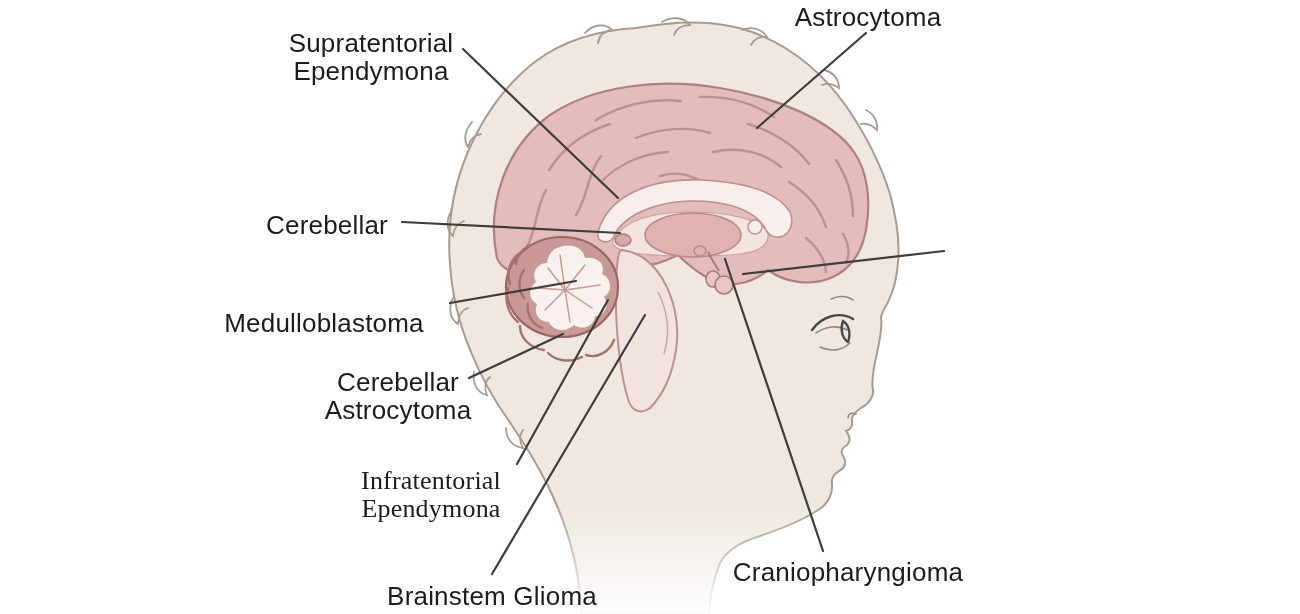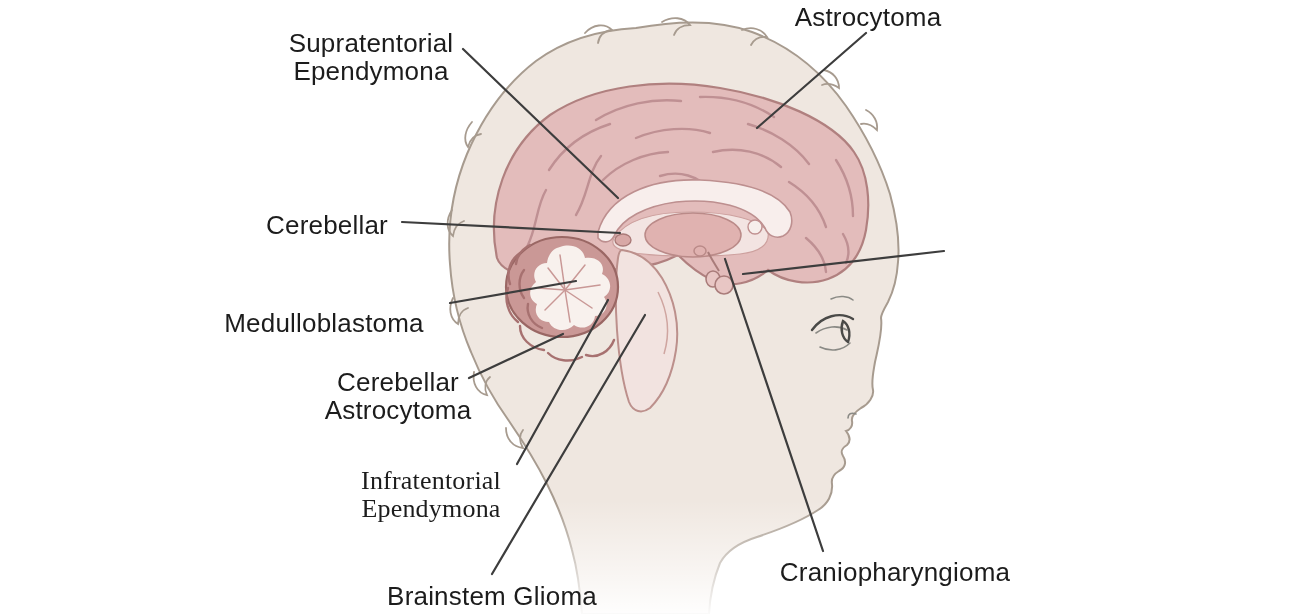--- a/index.html
+++ b/index.html
@@ -230,15 +230,15 @@
   <div class="lbl" style="left:371px;top:29px;">Supratentorial
 Ependymona</div>
   <div class="lbl" style="left:868px;top:3px;">Astrocytoma</div>
   <div class="lbl" style="left:327px;top:211px;">Cerebellar</div>
   <div class="lbl" style="left:324px;top:293px;margin-top:16px;">Medulloblastoma</div>
   <div class="lbl" style="left:398px;top:368px;">Cerebellar
 Astrocytoma</div>
   <div class="lbl" style="left:431px;top:467px;font-family:Liberation Serif, serif;">Infratentorial
 Ependymona</div>
   <div class="lbl" style="left:492px;top:582px;">Brainstem Glioma</div>
-  <div class="lbl" style="left:895px;top:558px;">Craniopharyngioma</div>
+  <div class="lbl" style="left:848px;top:558px;">Craniopharyngioma</div>
 
 </div>
 
 </body></html>

